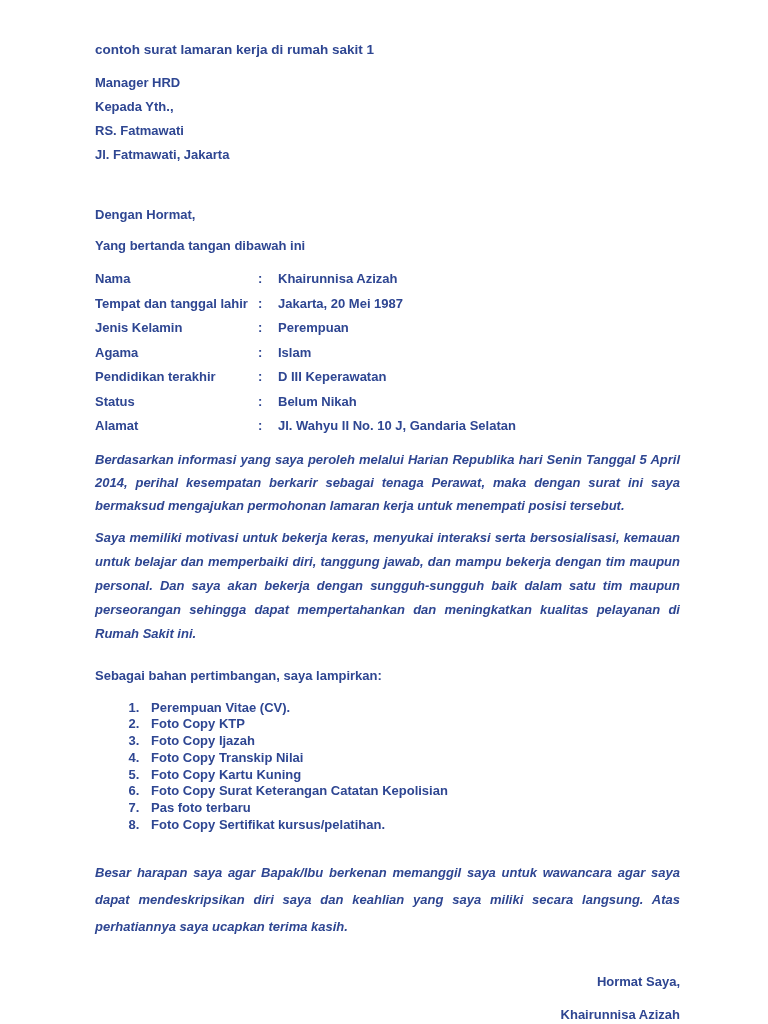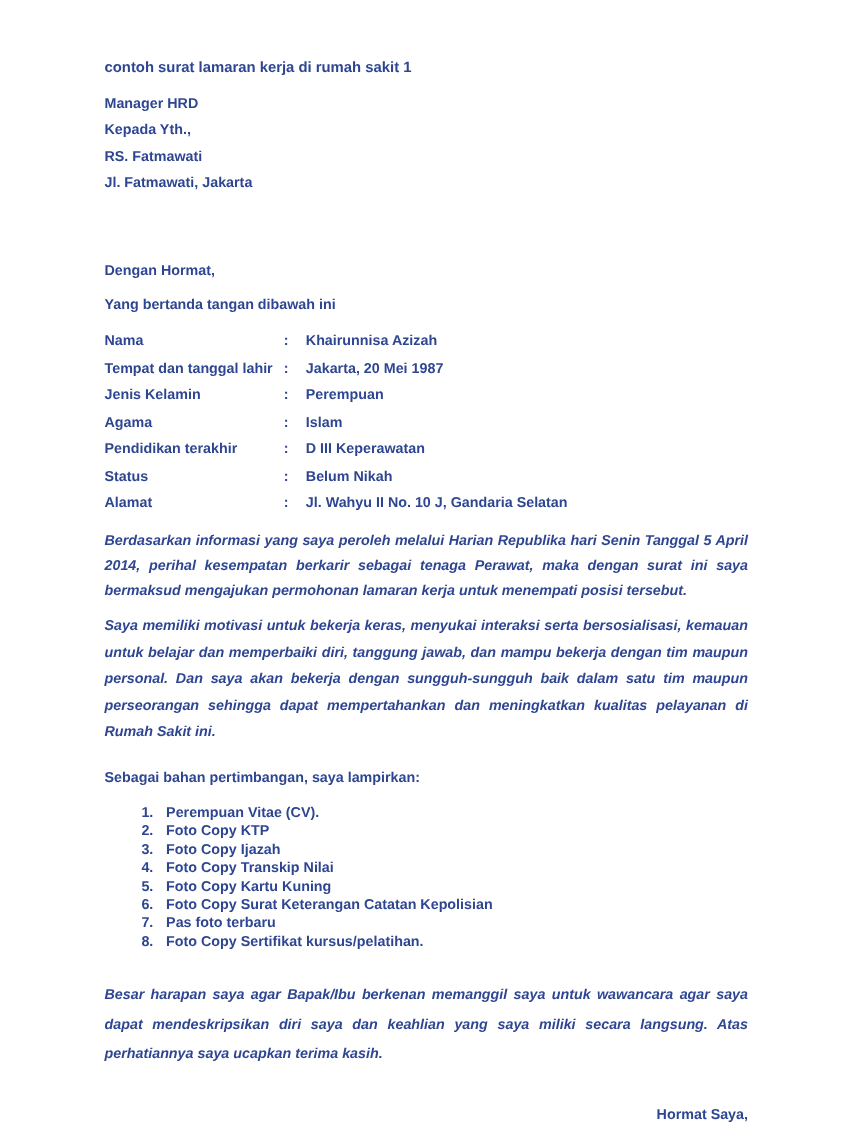--- a/index.html
+++ b/index.html
@@ -8,36 +8,36 @@
     width: 768px;
     height: 1024px;
     font-family: "Liberation Sans", "DejaVu Sans", sans-serif;
     color: #2e4692;
     overflow: hidden;
   }
   .page {
     width: 768px;
     height: 856px;
     background: #ffffff;
-    padding: 53px 88px 56px 95px;
+    padding: 42px 88px 56px 95px;
     display: flex;
     flex-direction: column;
     font-size: 13px;
     font-weight: 700;
   }
   .doc-title {
     font-size: 13.5px;
     font-weight: 700;
     margin-bottom: 14px;
   }
   .recipient-block div {
     line-height: 24px;
   }
   .salutation {
-    margin-top: 56px;
+    margin-top: 36px;
     line-height: 24px;
   }
   .intro-line {
     margin-top: 7px;
     line-height: 24px;
   }
   .details {
     margin-top: 9px;
   }
   .detail-row {

